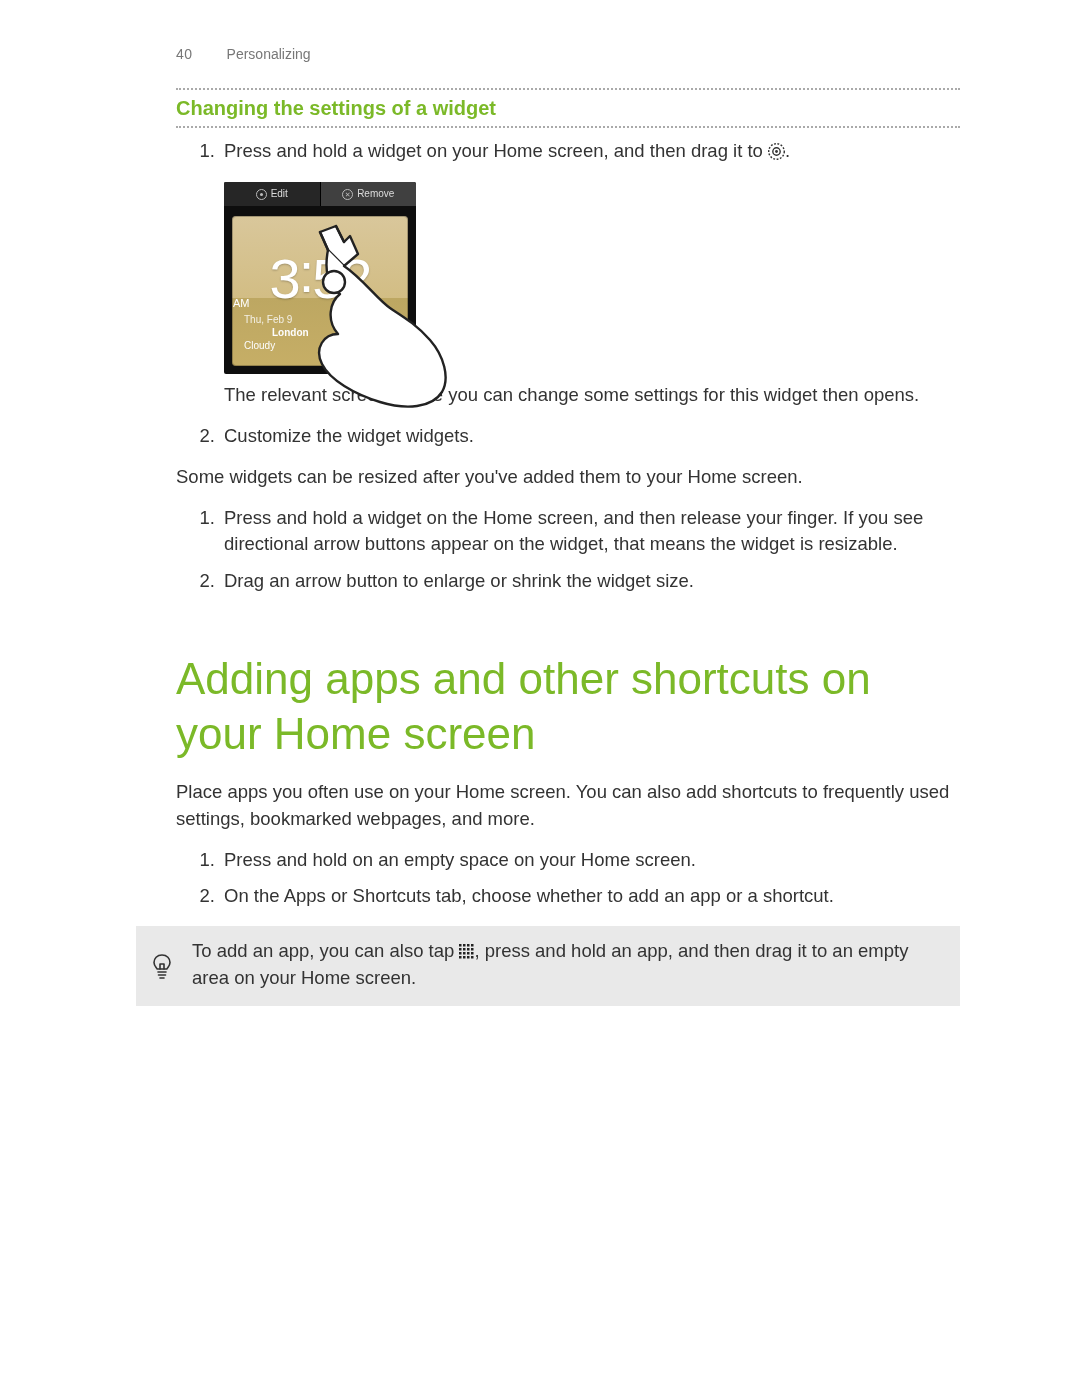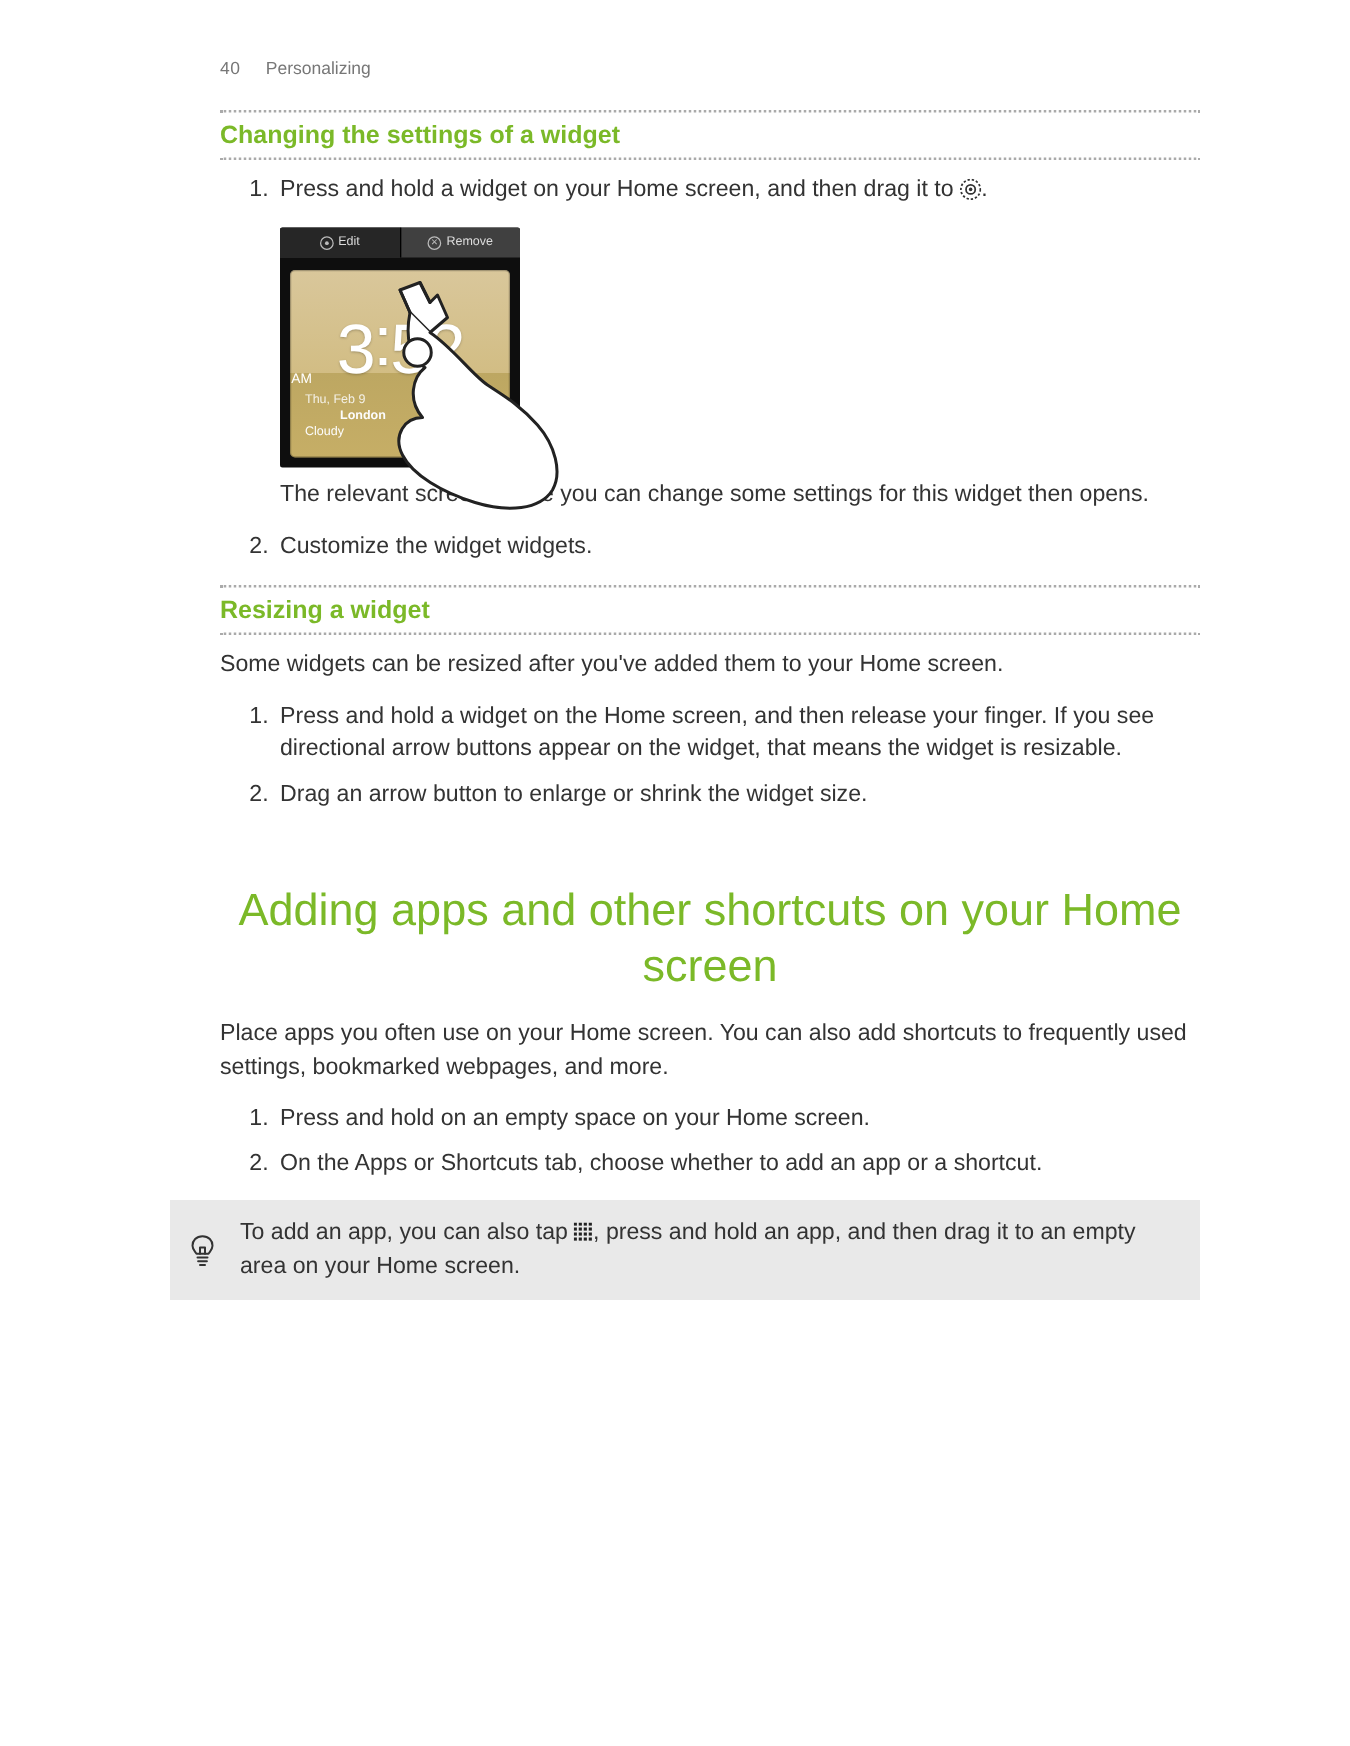--- a/index.html
+++ b/index.html
@@ -17,21 +17,21 @@
     box-sizing: border-box;
     padding: 44px 120px 60px 176px;
     position: relative;
   }
   .runhead {
     font-size: 14px;
     color: #777;
     margin-bottom: 24px;
     display: flex;
     align-items: baseline;
-    gap: 20px;
+    gap: 34px;
   }
   .runhead .pageno { letter-spacing: 0.5px; }
   .section-head {
     color: #7bb928;
     font-size: 20px;
     font-weight: 700;
     padding: 4px 0 3px 0;
     border-top: 2px dotted #aaaaaa;
     border-bottom: 2px dotted #aaaaaa;
     margin-top: 18px;
@@ -136,24 +136,23 @@
   .finger {
     position: absolute;
     left: 60px; top: 40px;
     pointer-events: none;
   }
 
   
   h1.major {
     color: #7bb928;
     font-weight: 400;
-    font-size: 36px;
+    font-size: 44px;
     line-height: 1.25;
     margin: 56px 0 18px 0;
-    text-align: center;
   }
 
   
   .tip-box {
     background: #e9e9e9;
     display: flex;
     align-items: center;
     gap: 18px;
     padding: 12px 18px 14px 14px;
     margin-left: -40px;
@@ -227,21 +226,20 @@
         </svg>
       </div>
 
       <p class="body after-img">The relevant screen where you can change some settings for this widget then opens.</p>
     </li>
     <li>
       <span>Customize the widget widgets.</span>
     </li>
   </ol>
 
-  <div class="section-head">Resizing a widget</div>
   <p class="body">Some widgets can be resized after you've added them to your Home screen.</p>
   <ol class="steps">
     <li><span>Press and hold a widget on the Home screen, and then release your finger. If you see directional arrow buttons appear on the widget, that means the widget is resizable.</span></li>
     <li><span>Drag an arrow button to enlarge or shrink the widget size.</span></li>
   </ol>
 
   <h1 class="major">Adding apps and other shortcuts on your Home screen</h1>
   <p class="body">Place apps you often use on your Home screen. You can also add shortcuts to frequently used settings, bookmarked webpages, and more.</p>
   <ol class="steps">
     <li><span>Press and hold on an empty space on your Home screen.</span></li>

